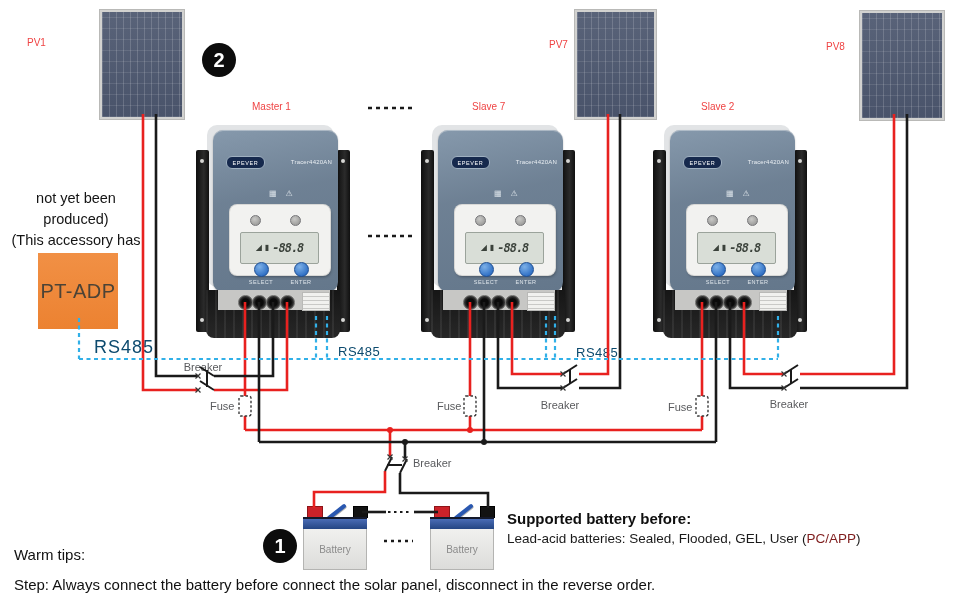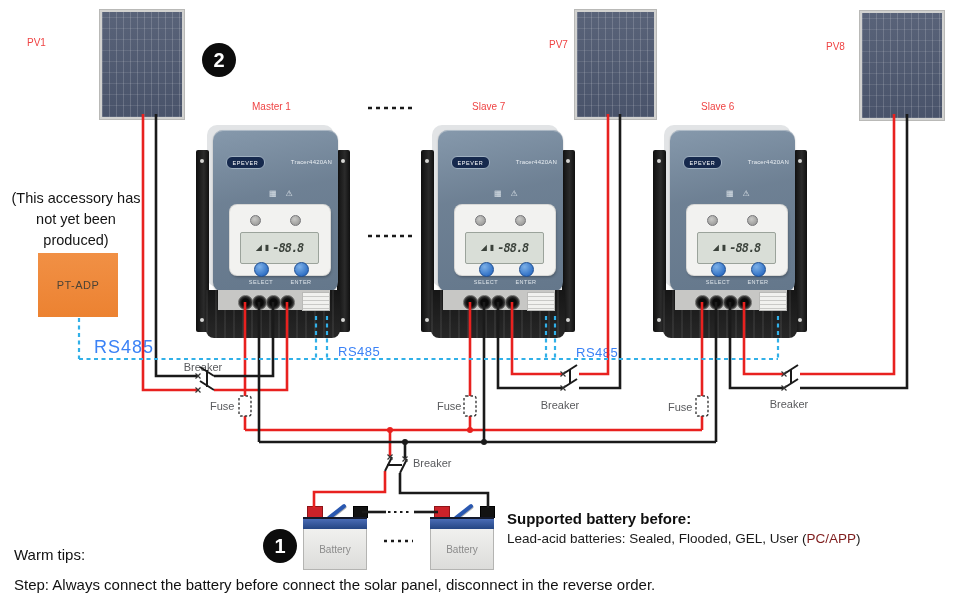--- a/index.html
+++ b/index.html
@@ -2,36 +2,36 @@
 <html><head>
 <meta charset="utf-8">
 <style>
   html,body{margin:0;padding:0;background:#fff;}
   .stage{position:relative;width:970px;height:600px;background:#ffffff;overflow:hidden;
          font-family:"Liberation Sans", sans-serif;color:#1a1a1a;}
 
   
   .lbl{position:absolute;font-size:10px;color:#ef4444;white-space:nowrap;}
   .small-gray{position:absolute;font-size:11px;color:#595a5d;white-space:nowrap;}
-  .rs485{position:absolute;color:#3b82f6;white-space:nowrap;letter-spacing:.5px;}
+  .rs485{position:absolute;color:#0c4a6e;white-space:nowrap;letter-spacing:.5px;}
   .badge{position:absolute;width:34px;height:34px;border-radius:50%;background:#0c0c0c;color:#fff;
          font-size:20px;font-weight:bold;display:flex;align-items:center;justify-content:center;z-index:6;}
 
   
   .pv{position:absolute;width:80px;height:105px;border:2px solid #d2d2d0;box-shadow:0 0 0 1px #b9b9b7;
       background:
         repeating-linear-gradient(90deg, rgba(255,255,255,.16) 0 1px, transparent 1px 7px),
         repeating-linear-gradient(0deg, rgba(255,255,255,.10) 0 1px, transparent 1px 11px),
         linear-gradient(180deg,#596379,#49536a);z-index:2;}
 
   
   .note{position:absolute;left:2px;top:188px;width:148px;text-align:center;font-size:14.5px;line-height:21px;color:#141414;}
   .pt-title{position:absolute;left:6px;top:222px;width:142px;text-align:center;font-size:17px;color:#8b8d90;}
-  .pt-box{position:absolute;left:38px;top:253px;width:80px;height:64px;background:linear-gradient(180deg,#f19045,#ec8231);
-          display:flex;align-items:center;justify-content:center;font-size:11px;color:#4c4336;letter-spacing:.5px;z-index:2;}
+  .pt-box{position:absolute;left:38px;top:253px;width:80px;height:76px;background:linear-gradient(180deg,#f19045,#ec8231);
+          display:flex;align-items:center;justify-content:center;font-size:20px;color:#4c4336;letter-spacing:.5px;z-index:2;}
 
   
   .ctl{position:absolute;width:154px;height:210px;z-index:2;}
   .ctl .shadowplate{position:absolute;left:11px;top:-5px;width:127px;height:162px;border-radius:10px;background:#e2e4e6;}
   .ctl .bracket{position:absolute;top:20px;width:13px;height:182px;background:linear-gradient(90deg,#0f0f0f,#2b2b2b 60%,#101010);border-radius:2px;}
   .ctl .bracket.l{left:0;} .ctl .bracket.r{left:141px;}
   .ctl .hole{position:absolute;left:4px;width:4px;height:4px;border-radius:50%;background:#d6d6d4;}
   .ctl .hole.t{top:9px;} .ctl .hole.b{top:168px;}
   .ctl .body{position:absolute;left:17px;top:0;width:125px;height:162px;border-radius:10px;
              background:linear-gradient(168deg,#8699ac 0%,#70829596 40%,#64778b 100%);
@@ -95,25 +95,25 @@
   <div class="pv" style="left:860px;top:11px;"></div>
   <div class="lbl" style="left:27px;top:37px;">PV1</div>
   <div class="lbl" style="left:529px;top:39px;margin-left:20px;">PV7</div>
   <div class="lbl" style="left:826px;top:41px;">PV8</div>
 
   <div class="badge" style="left:202px;top:43px;">2</div>
   <div class="badge" style="left:263px;top:529px;">1</div>
 
   <div class="lbl" style="left:252px;top:101px;">Master 1</div>
   <div class="lbl" style="left:472px;top:101px;">Slave 7</div>
-  <div class="lbl" style="left:701px;top:101px;">Slave 6</div>
+  <div class="lbl" style="left:701px;top:101px;">Slave 2</div>
 
   <div class="note">
+    <div>not yet been produced)</div>
     <div>(This accessory has</div>
-    <div>not yet been produced)</div>
   </div>
   <div class="pt-box">PT-ADP</div>
 
   <div class="rs485" style="left:94px;top:337px;font-size:18px;letter-spacing:1px;">RS485</div>
   <div class="rs485" style="left:338px;top:344px;font-size:13px;">RS485</div>
   <div class="rs485" style="left:576px;top:345px;font-size:13px;">RS485</div>
 
   <div class="small-gray" style="left:180px;top:361px;width:46px;text-align:center;">Breaker</div>
   <div class="small-gray" style="left:210px;top:400px;">Fuse</div>
   <div class="small-gray" style="left:437px;top:400px;">Fuse</div>

